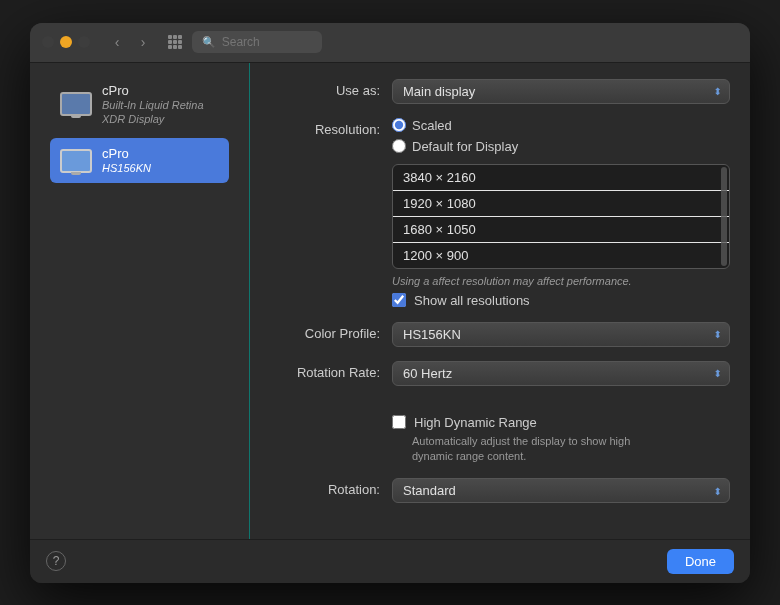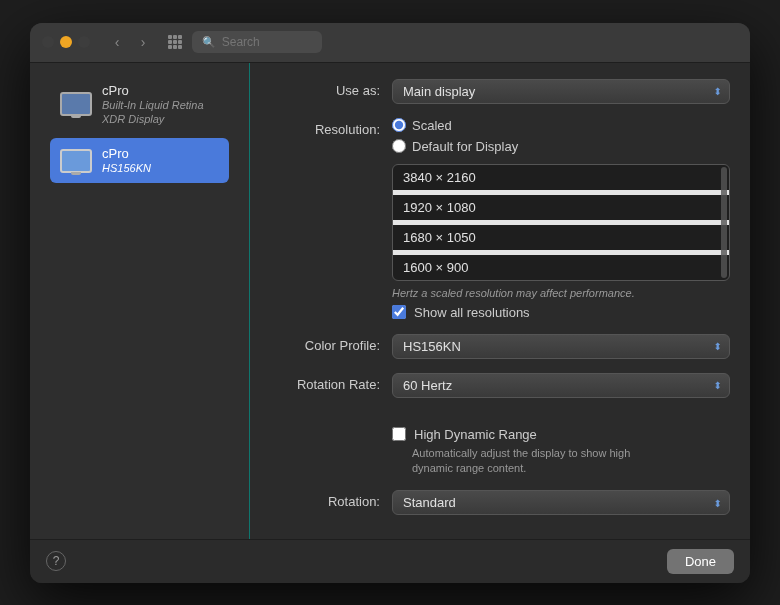--- a/index.html
+++ b/index.html
@@ -296,21 +296,21 @@
       overflow: hidden;
       margin-top: 4px;
       position: relative;
     }
 
     .resolution-item {
       padding: 5px 10px;
       font-size: 13px;
       color: #e0e0e0;
       cursor: pointer;
-      border-bottom: 5px solid #e5e5e5;
+      border-bottom: 1px solid #e5e5e5;
     }
 
     .resolution-item:last-child {
       border-bottom: none;
     }
 
     .resolution-scrollbar {
       position: absolute;
       right: 2px;
       top: 2px;
@@ -378,21 +378,21 @@
       background: none;
       color: #999;
       font-size: 12px;
       display: flex;
       align-items: center;
       justify-content: center;
       cursor: pointer;
     }
 
     .done-btn {
-      background: #737373;
+      background: #3b82f6;
       border: none;
       border-radius: 6px;
       color: #fff;
       font-size: 13px;
       font-weight: 500;
       padding: 5px 18px;
       cursor: pointer;
     }
   </style>
 </head>
@@ -480,24 +480,24 @@
               <input type="radio" name="resolution" class="radio-input" style="">
               <span>Default for Display</span>
             </label>
           </div>
 
           <div class="resolution-list">
             <div class="resolution-scrollbar"></div>
             <div class="resolution-item">3840 × 2160</div>
             <div class="resolution-item">1920 × 1080</div>
             <div class="resolution-item">1680 × 1050</div>
-            <div class="resolution-item">1600 × 900</div>
-          </div>
-
-          <div class="perf-warning">Hertz a scaled resolution may affect performance.</div>
+            <div class="resolution-item">1200 × 900</div>
+          </div>
+
+          <div class="perf-warning">Using a affect resolution may affect performance.</div>
 
           <label class="checkbox-item">
             <input type="checkbox" class="checkbox-input" checked="" style="">
             <span>Show all resolutions</span>
           </label>
         </div>
       </div>
 
       <div class="setting-row">
         <div class="setting-label">Color Profile:</div>

